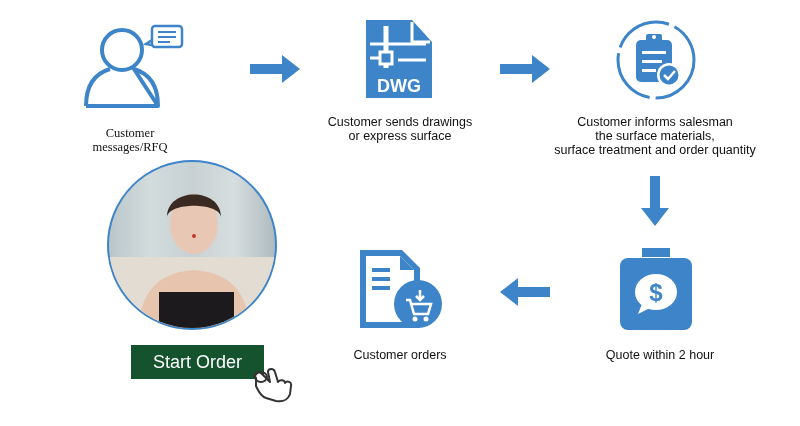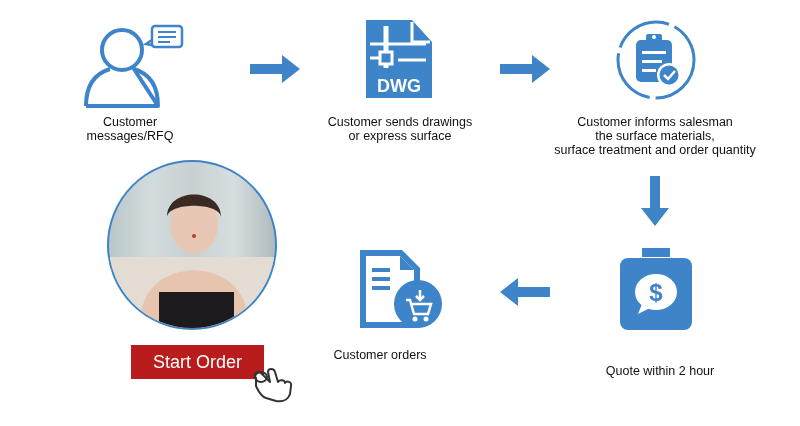--- a/index.html
+++ b/index.html
@@ -1,41 +1,41 @@
 <!DOCTYPE html>
 <html><head>
 <meta charset="utf-8">
 <style>
   html, body { margin:0; padding:0; }
   body { width:800px; height:426px; background:#ffffff; position:relative; overflow:hidden;
          font-family:"Liberation Sans", sans-serif; color:#111; }
   .abs { position:absolute; }
   .label { position:absolute; text-align:center; font-size:12.5px; line-height:14px; color:#111; white-space:pre-line; }
   svg { display:block; }
-  .btn { position:absolute; left:131px; top:345px; width:133px; height:34px; background:#b91c1c;
+  .btn { position:absolute; left:131px; top:345px; width:133px; height:34px; background:#14532d;
          color:#fff; font-size:18px; display:flex; align-items:center; justify-content:center; cursor:pointer; }
   .photo { position:absolute; left:107px; top:160px; width:170px; height:170px; border-radius:50%;
            border:2px solid #3d85c8; overflow:hidden; box-sizing:border-box;
            background: linear-gradient(90deg,#b9c6c9 0%,#d3dcdd 25%,#c7d0d2 50%,#d7dedf 75%,#aebbbe 100%); }
 </style>
 </head>
 <body>
 
 <div class="abs" style="left:78px;top:20px;">
   <svg width="112" height="90" viewBox="0 0 112 90">
     <circle cx="44" cy="30" r="20" fill="none" stroke="#3d85c8" stroke-width="4"></circle>
     <path d="M8 86 C8 60 22 52 32 49 M56 49 C66 52 80 60 80 86 Z M8 86 L80 86" fill="none" stroke="#3d85c8" stroke-width="4" stroke-linejoin="round"></path>
     <rect x="74" y="6" width="30" height="21" rx="3" fill="none" stroke="#3d85c8" stroke-width="2.5"></rect>
     <path d="M74 20 L68 24 L74 25" fill="none" stroke="#3d85c8" stroke-width="2.5"></path>
     <line x1="80" y1="12" x2="98" y2="12" stroke="#3d85c8" stroke-width="2"></line>
     <line x1="80" y1="17" x2="98" y2="17" stroke="#3d85c8" stroke-width="2"></line>
     <line x1="80" y1="22" x2="92" y2="22" stroke="#3d85c8" stroke-width="2"></line>
   </svg>
 </div>
-<div class="label" style="left:60px;top:115px;width:140px;">Customer
+<div class="label" style="left:60px;top:126px;width:140px;font-family:Liberation Serif, serif;">Customer
 messages/RFQ</div>
 
 <div class="abs" style="left:250px;top:55px;">
   <svg width="50" height="28" viewBox="0 0 50 28">
       <path d="M0 9 H32 V0 L50 14 L32 28 V19 H0 Z" fill="#3d85c8"></path>
     </svg>
 </div>
 
 <div class="abs" style="left:364px;top:20px;">
   <svg width="70" height="80" viewBox="0 0 70 80">
@@ -84,21 +84,21 @@
 
 <div class="abs" style="left:620px;top:248px;">
   <svg width="72" height="84" viewBox="0 0 72 84">
     <rect x="22" y="0" width="28" height="9" fill="#3d85c8"></rect>
     <rect x="0" y="10" width="72" height="72" rx="8" fill="#3d85c8"></rect>
     <ellipse cx="36" cy="44" rx="21" ry="18" fill="#fff"></ellipse>
     <path d="M22 56 L18 66 L30 60 Z" fill="#fff"></path>
     <text x="36" y="53" font-family="Liberation Sans, sans-serif" font-weight="bold" font-size="24" fill="#3d85c8" text-anchor="middle">$</text>
   </svg>
 </div>
-<div class="label" style="left:580px;top:348px;width:160px;margin-top:16px;">Quote within 2 hour</div>
+<div class="label" style="left:580px;top:348px;width:160px;">Quote within 2 hour</div>
 
 <div class="abs" style="left:500px;top:278px;">
   <svg width="50" height="28" viewBox="0 0 50 28">
       <path d="M50 9 H18 V0 L0 14 L18 28 V19 H50 Z" fill="#3d85c8"></path>
     </svg>
 </div>
 
 <div class="abs" style="left:358px;top:248px;">
   <svg width="86" height="84" viewBox="0 0 86 84">
     <path d="M2 2 H44 L62 20 V80 H2 Z" fill="#3d85c8"></path>
@@ -107,21 +107,21 @@
     <rect x="14" y="20" width="18" height="4" fill="#3d85c8"></rect>
     <rect x="14" y="29" width="18" height="4" fill="#3d85c8"></rect>
     <rect x="14" y="38" width="18" height="4" fill="#3d85c8"></rect>
     <circle cx="60" cy="56" r="24" fill="#3d85c8"></circle>
     <path d="M48 52 H52 L56 66 H70 L73 56 H54" fill="none" stroke="#fff" stroke-width="2.5"></path>
     <circle cx="57" cy="71" r="2.5" fill="#fff"></circle>
     <circle cx="68" cy="71" r="2.5" fill="#fff"></circle>
     <path d="M62 42 V52 M58 48 L62 52 L66 48" fill="none" stroke="#fff" stroke-width="2.5"></path>
   </svg>
 </div>
-<div class="label" style="left:310px;top:348px;width:140px;text-align:center;">Customer orders</div>
+<div class="label" style="left:330px;top:348px;width:140px;text-align:center;">Customer orders</div>
 
 <div class="photo">
   <svg width="170" height="170" viewBox="0 0 170 170">
     <rect x="0" y="95" width="170" height="75" fill="#e2dcd2"></rect>
     <ellipse cx="85" cy="62" rx="24" ry="30" fill="#e8c8b4"></ellipse>
     <path d="M58 55 C58 25 112 25 112 55 C110 40 60 40 58 55 Z" fill="#3a2a22"></path>
     <path d="M30 170 C30 120 60 110 85 108 C110 110 140 120 140 170 Z" fill="#e6c4ae"></path>
     <rect x="50" y="130" width="75" height="40" fill="#1c1a1c"></rect>
     <circle cx="85" cy="74" r="2" fill="#c0392b"></circle>
   </svg>

